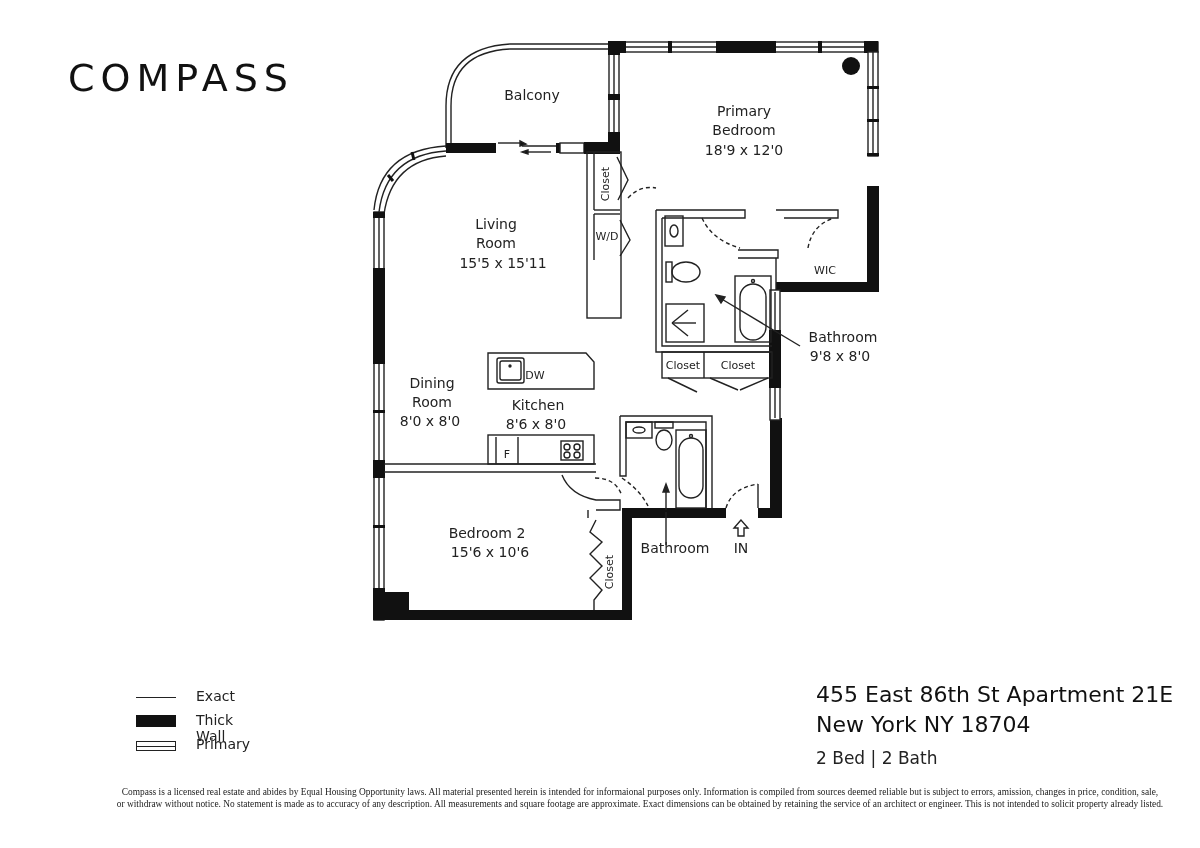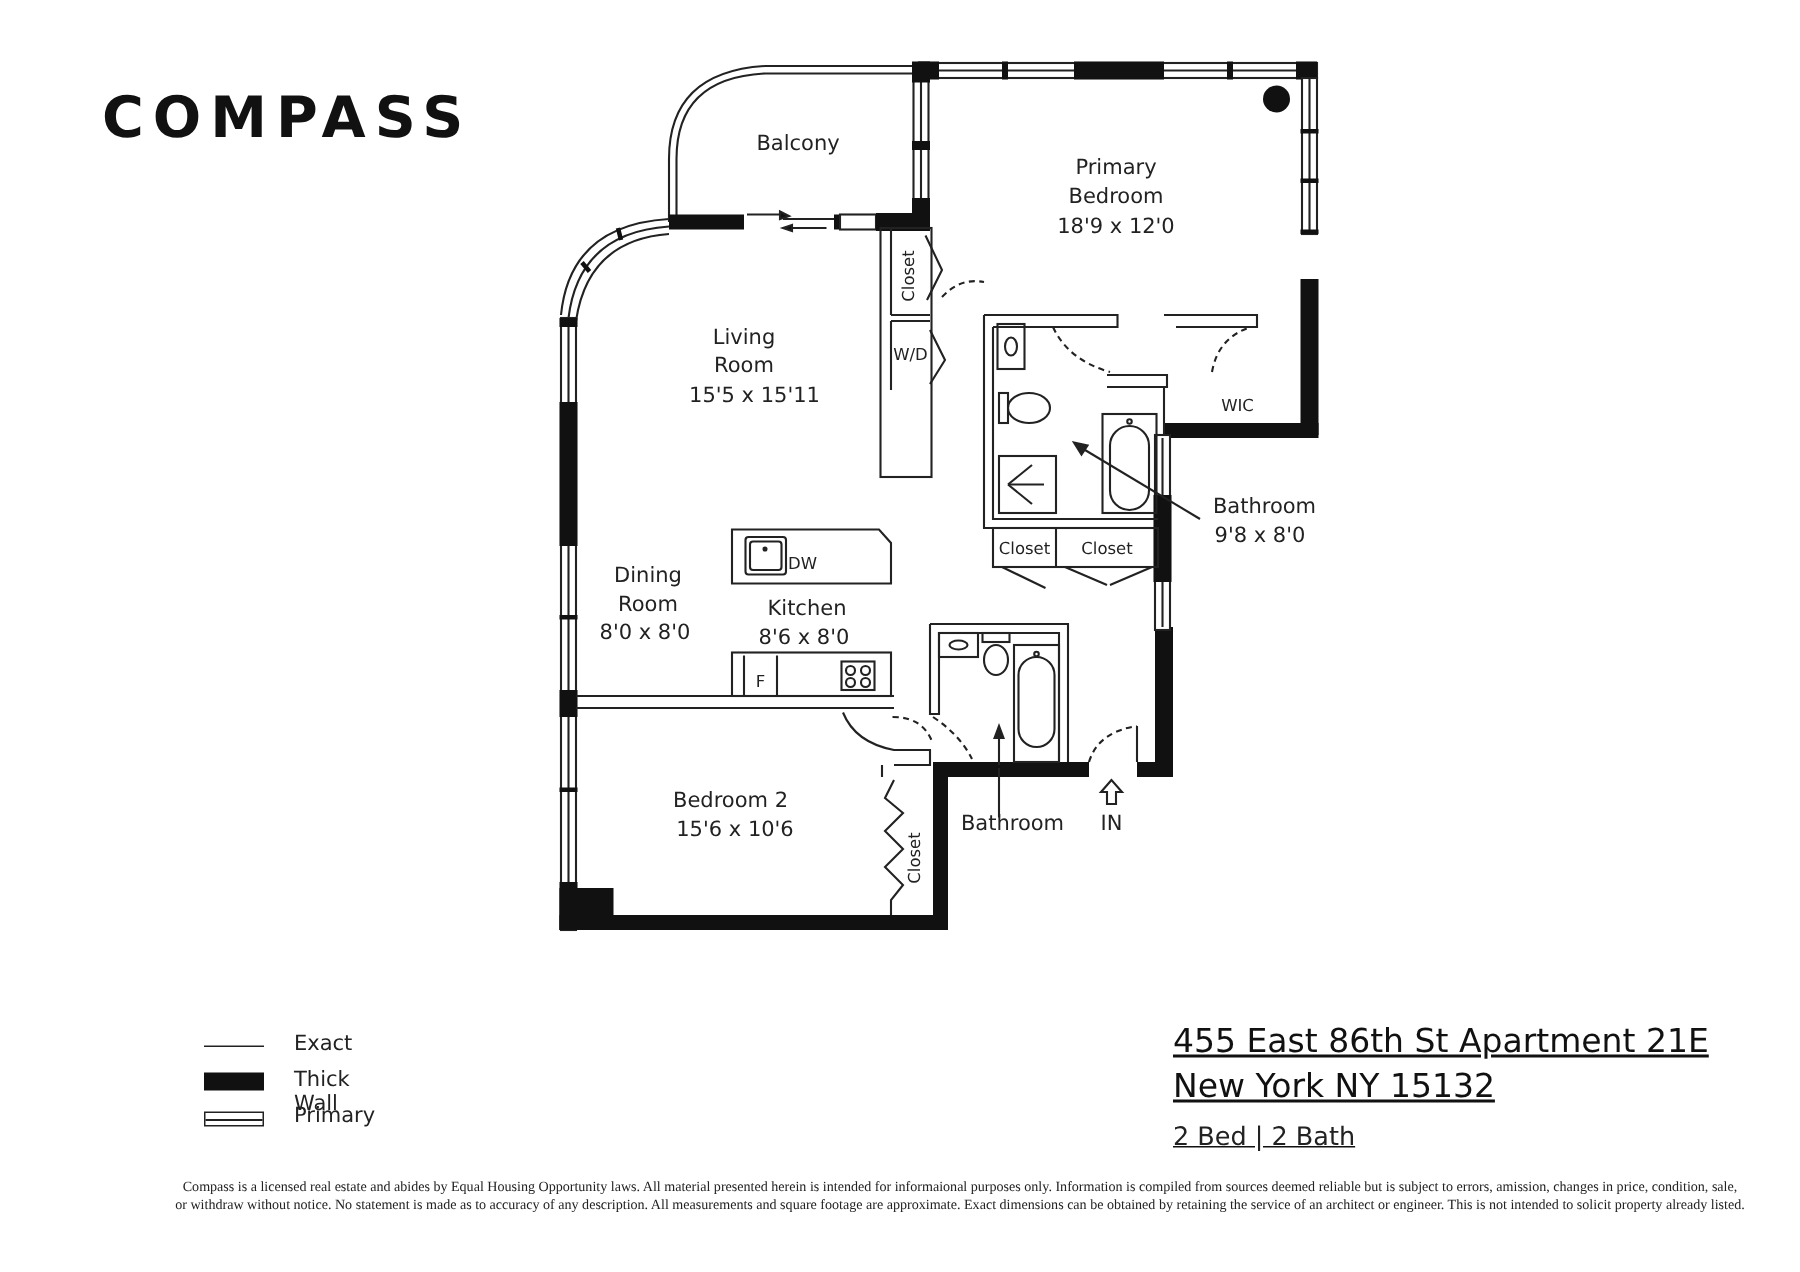--- a/index.html
+++ b/index.html
@@ -1,25 +1,25 @@
 <!DOCTYPE html>
 <html><head>
 <meta charset="utf-8">
 <style>
   html, body { margin:0; padding:0; background:#ffffff; }
   body { width:1200px; height:848px; position:relative; overflow:hidden; font-family:"DejaVu Sans", sans-serif; color:#111; }
-  .logo { position:absolute; left:68px; top:56px; font-family:"DejaVu Sans", sans-serif; font-size:38px; letter-spacing:6px; font-weight:700; color:#111; }
+  .logo { position:absolute; left:68px; top:56px; font-family:"DejaVu Sans", sans-serif; font-size:38px; letter-spacing:6px; font-weight:400; color:#111; }
   .plan { position:absolute; left:0; top:0; }
   .lbl { font-family:"DejaVu Sans", sans-serif; font-size:14px; fill:#222; text-anchor:middle; }
   .lbl-sm { font-family:"DejaVu Sans", sans-serif; font-size:11px; fill:#222; text-anchor:middle; }
   .legend { position:absolute; left:136px; top:688px; }
   .legend-row { position:relative; height:24px; }
   .legend-sym { position:absolute; left:0; width:40px; }
   .legend-text { position:absolute; left:60px; top:0; font-size:14px; color:#222; }
-  .address { position:absolute; left:782px; top:680px;text-decoration:underline; }
+  .address { position:absolute; left:816px; top:680px; }
   .addr1 { font-size:22px; color:#111; line-height:30px; }
   .addr2 { font-size:22px; color:#111; line-height:30px; }
   .beds { font-size:17px; color:#222; margin-top:8px; }
   .disclaimer { position:absolute; left:0; width:1200px; top:786px; font-family:Liberation Serif, serif; font-size:9.4px; color:#222; text-align:center; line-height:12px;padding-left:40px; }
 </style>
 </head>
 <body>
 
 <div class="logo">COMPASS</div>
 
@@ -273,20 +273,20 @@
     <div class="legend-text">Thick Wall</div>
   </div>
   <div class="legend-row">
     <div class="legend-sym" style="top:5px;height:10px;border:1px solid #222;box-sizing:border-box;background:linear-gradient(#fff 0 4px,#222 4px 5px,#fff 5px);"></div>
     <div class="legend-text">Primary</div>
   </div>
 </div>
 
 <div class="address">
   <div class="addr1">455 East 86th St Apartment 21E</div>
-  <div class="addr2">New York NY 15132</div>
+  <div class="addr2">New York NY 18704</div>
   <div class="beds">2 Bed | 2 Bath</div>
 </div>
 
 <div class="disclaimer">
   <div>Compass is a licensed real estate and abides by Equal Housing Opportunity laws. All material presented herein is intended for informaional purposes only. Information is compiled from sources deemed reliable but is subject to errors, amission, changes in price, condition, sale,</div>
   <div>or withdraw without notice. No statement is made as to accuracy of any description. All measurements and square footage are approximate. Exact dimensions can be obtained by retaining the service of an architect or engineer. This is not intended to solicit property already listed.</div>
 </div>
 
 </body></html>

